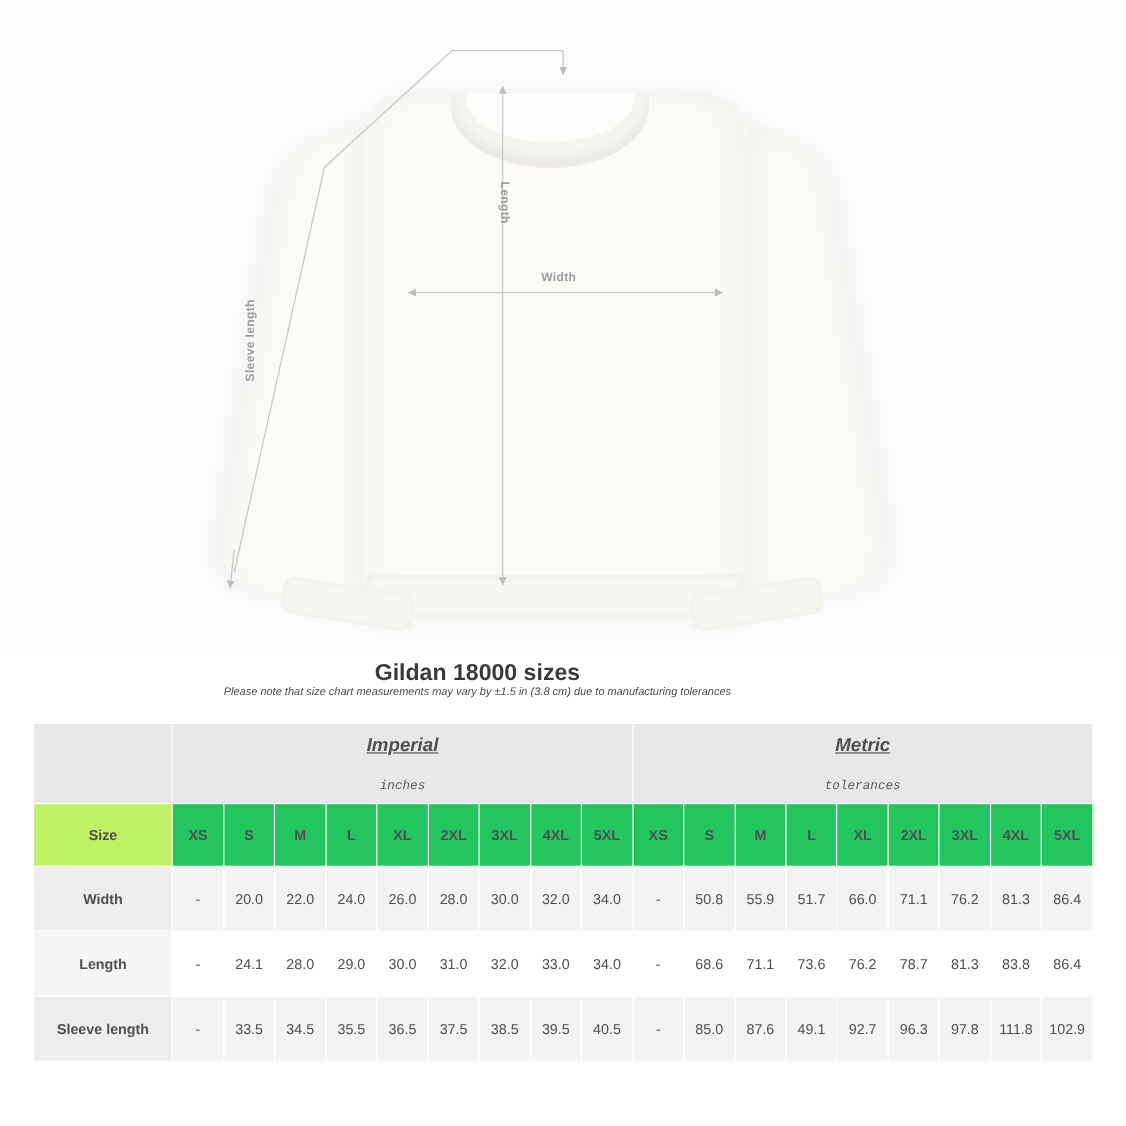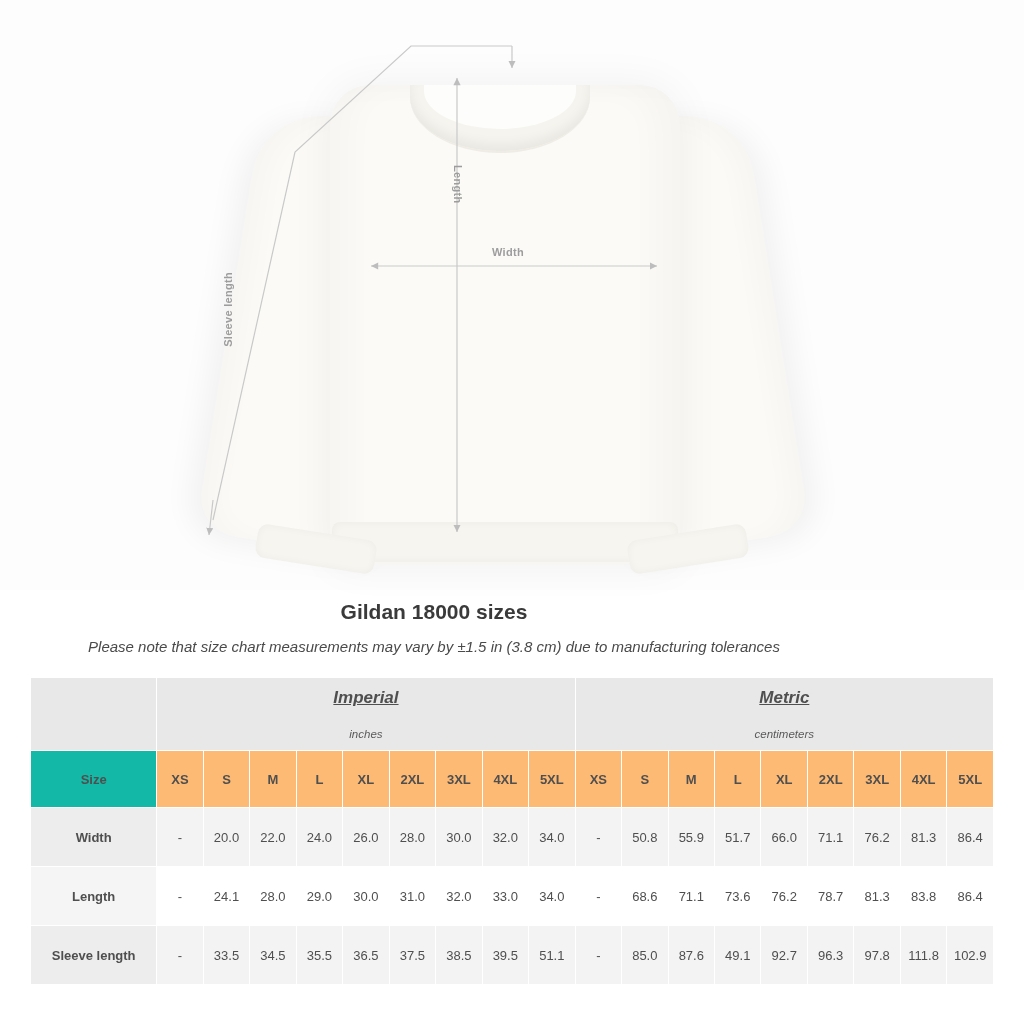--- a/index.html
+++ b/index.html
@@ -146,24 +146,23 @@
     text-align: center;
     margin-top: 10px;
   }
   .chart-title {
     font-size: 21px;
     font-weight: bold;
     color: #3a3a3a;
     margin: 0;
   }
   .chart-note {
-    font-size: 15px;
+    font-size: 10px;
     font-style: italic;
     color: #4a4a4a;
-    margin-top: 14px;
   }
 
   
   .table-wrap {
     margin: 22px 30px 0 30px;
   }
   table.size-table {
     border-collapse: collapse;
     width: 964px;
     table-layout: fixed;
@@ -176,25 +175,25 @@
     padding: 0;
   }
   .unit-head {
     height: 72px;
     background: #e8e8e8;
     font-weight: bold;
     font-style: italic;
     color: #555555;
   }
   .unit-head .u-title { font-size: 17px; display:block;text-decoration:underline; }
-  .unit-head .u-sub { font-size: 11.5px; font-weight: normal; font-style: italic; display:block; margin-top: 20px; color:#5a5a5a; }
+  .unit-head .u-sub { font-size: 11.5px; font-weight: normal; font-style: italic; display:block; margin-top: 20px; color:#5a5a5a;font-family:Liberation Mono, monospace; }
   .corner-cell { background: #e8e8e8; }
 
-  .hdr-row td { height: 56px; background: #fdba74; font-weight: bold; color: #4a4a4a; font-size: 13px; }
-  .hdr-row td.rowlabel { background: #14b8a6; }
+  .hdr-row td { height: 56px; background: #22c55e; font-weight: bold; color: #4a4a4a; font-size: 13px; }
+  .hdr-row td.rowlabel { background: #bef264; }
 
   .data-row td { height: 58px; }
   .row-label { font-weight: bold; background: #ededed; color: #4a4a4a; font-size: 13px; }
   .cell-a { background: #f3f3f3; }
   .cell-b { background: #ffffff; }
   .row-label-alt { background: #f5f5f5; }
   .col-first { width: 125px; }
   .col-size { width: 46px; }
 </style>
 </head>
@@ -270,21 +269,21 @@
       </colgroup>
       <tbody id="table-body">
           <tr>
             <td class="corner-cell"></td>
             <td class="unit-head" colspan="9">
               <span class="u-title">Imperial</span>
               <span class="u-sub">inches</span>
             </td>
             <td class="unit-head" colspan="9">
               <span class="u-title">Metric</span>
-              <span class="u-sub">centimeters</span>
+              <span class="u-sub">tolerances</span>
             </td>
           </tr>
           <tr class="hdr-row">
             <td class="rowlabel">Size</td>
             <td>XS</td>
             <td>S</td>
             <td>M</td>
             <td>L</td>
             <td>XL</td>
             <td>2XL</td>
@@ -346,21 +345,21 @@
           <tr class="data-row">
             <td class="row-label">Sleeve length</td>
             <td class="cell-a">-</td>
             <td class="cell-a">33.5</td>
             <td class="cell-a">34.5</td>
             <td class="cell-a">35.5</td>
             <td class="cell-a">36.5</td>
             <td class="cell-a">37.5</td>
             <td class="cell-a">38.5</td>
             <td class="cell-a">39.5</td>
-            <td class="cell-a">51.1</td>
+            <td class="cell-a">40.5</td>
             <td class="cell-a">-</td>
             <td class="cell-a">85.0</td>
             <td class="cell-a">87.6</td>
             <td class="cell-a">49.1</td>
             <td class="cell-a">92.7</td>
             <td class="cell-a">96.3</td>
             <td class="cell-a">97.8</td>
             <td class="cell-a">111.8</td>
             <td class="cell-a">102.9</td>
           </tr>

